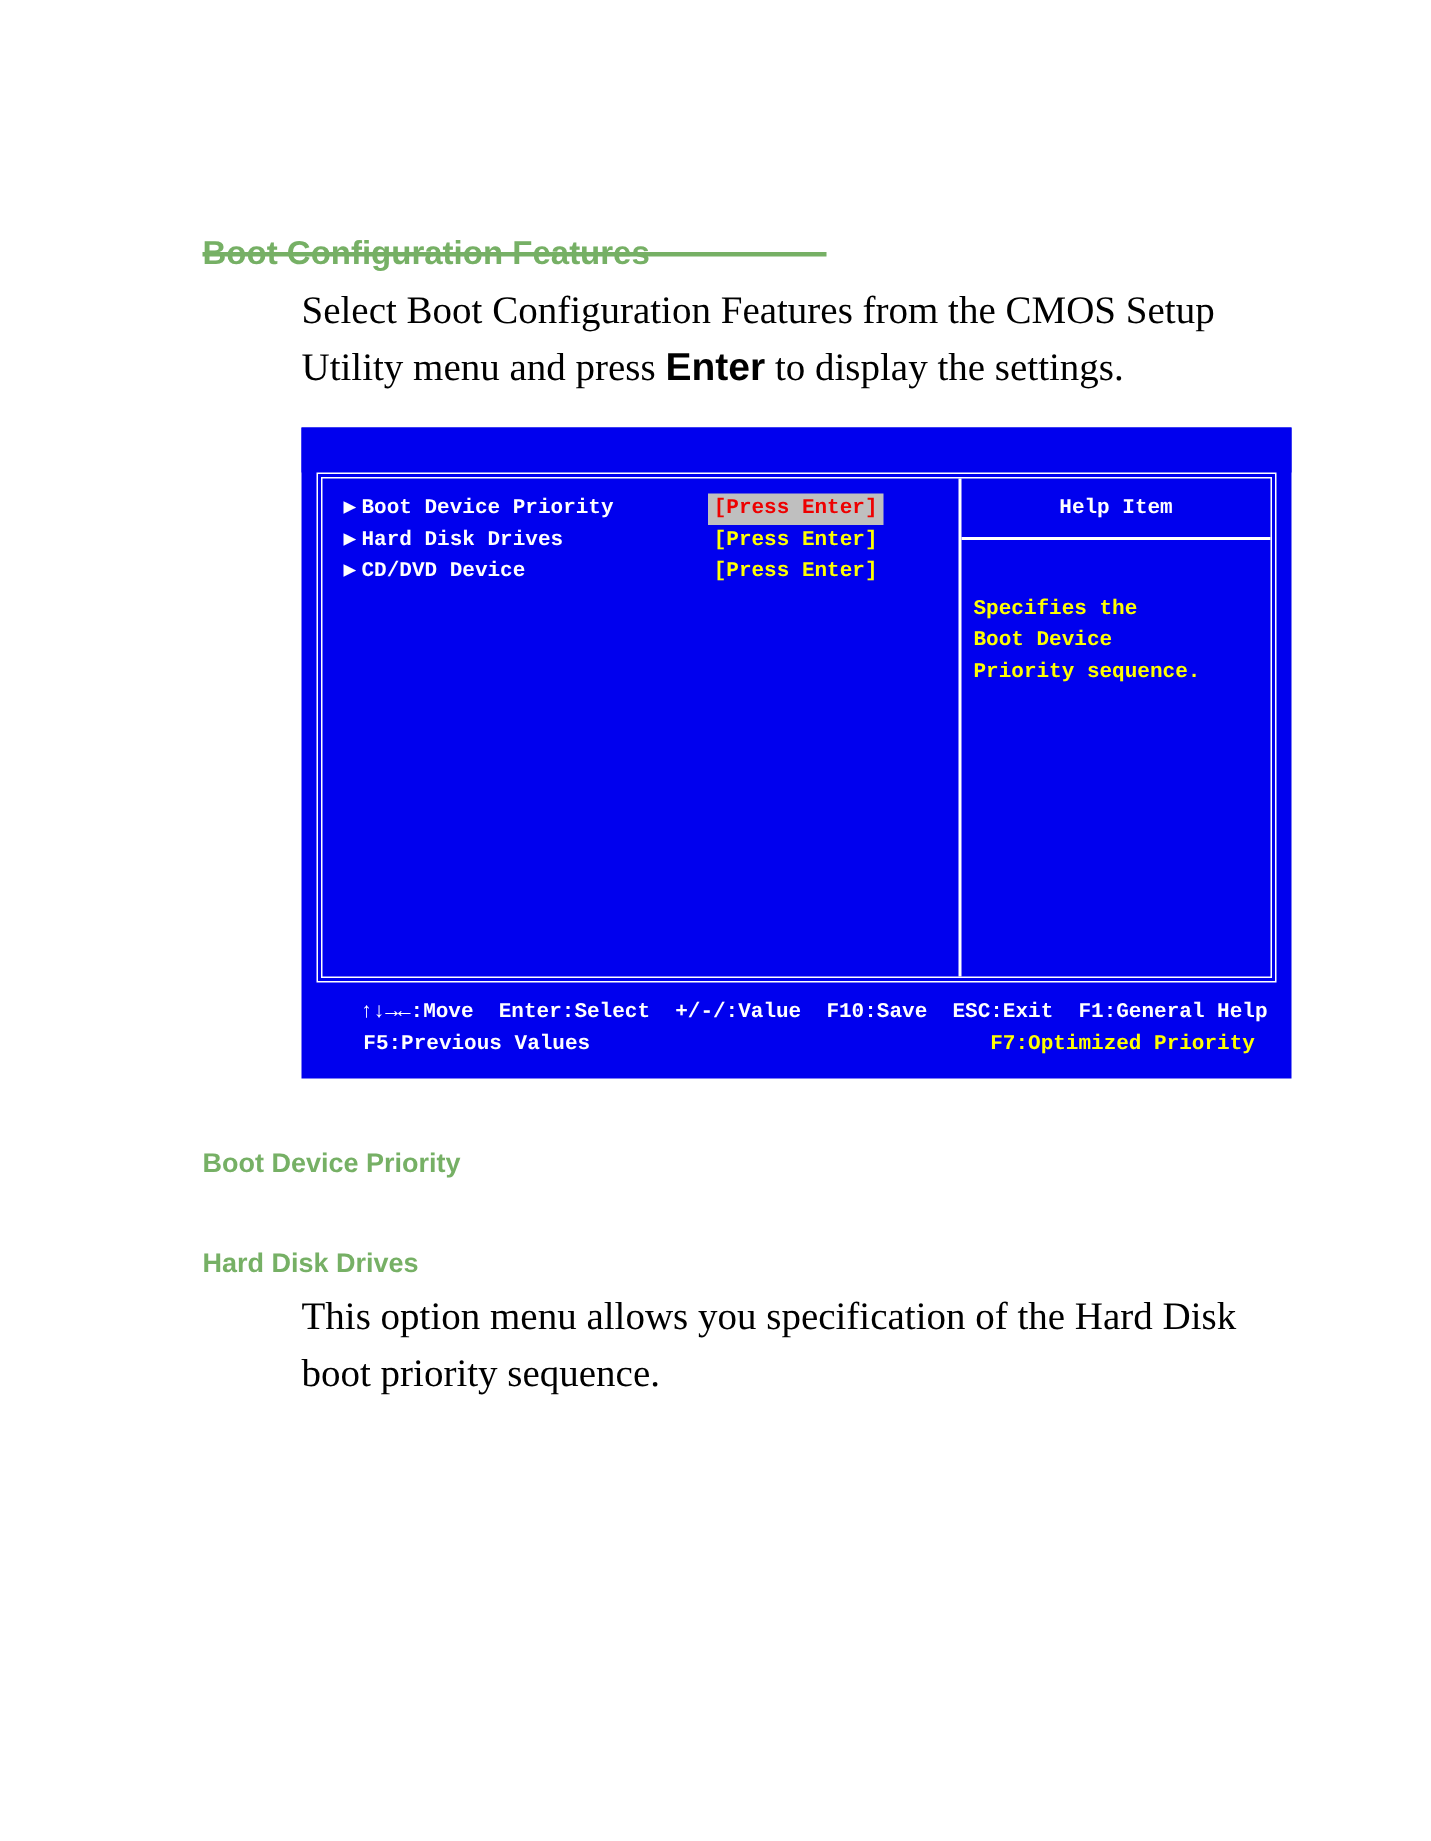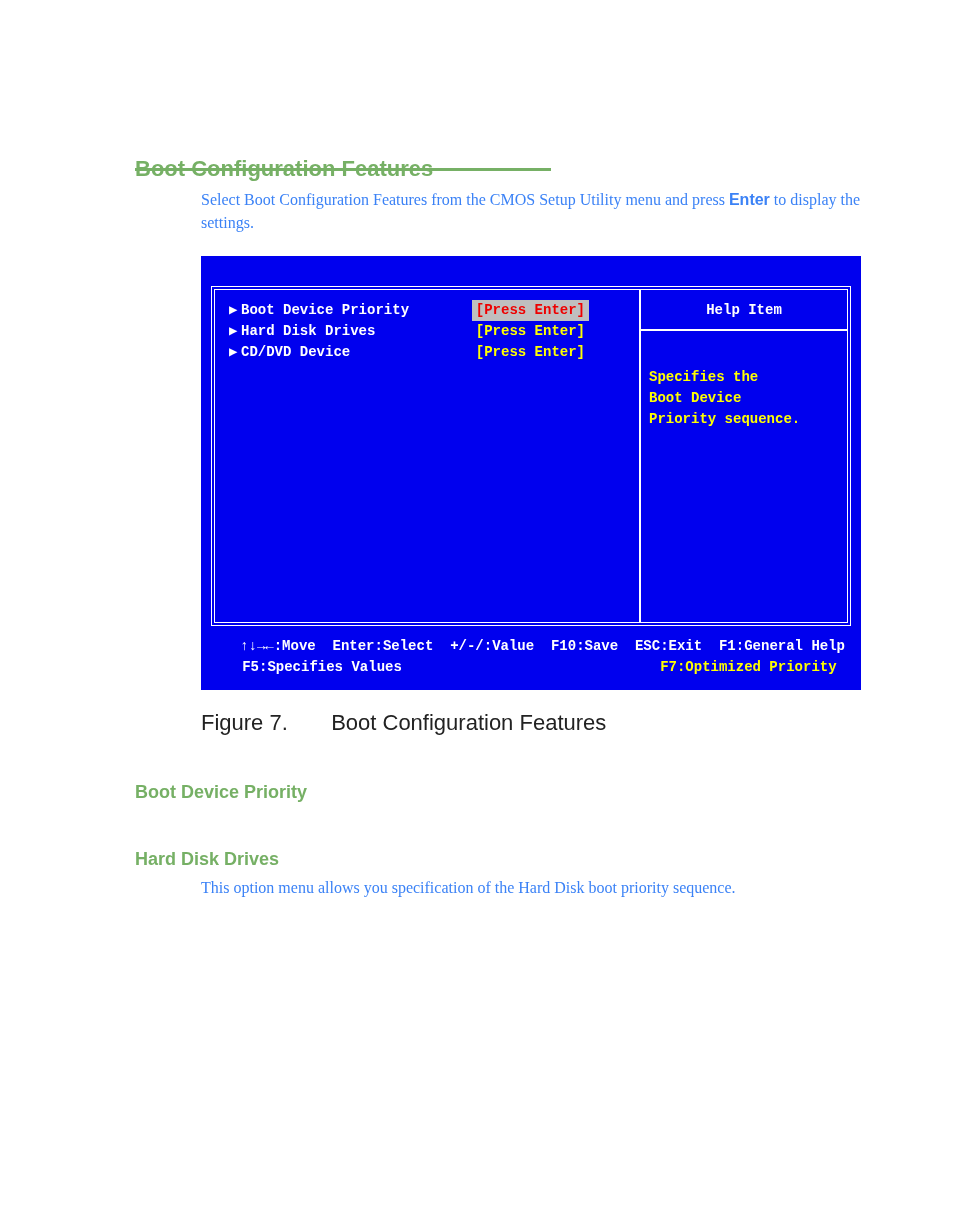--- a/index.html
+++ b/index.html
@@ -32,24 +32,24 @@
     margin: 36px 0 4px 0;
   }
   .subheading {
     color: #76b065;
     font-family: Arial, Helvetica, sans-serif;
     font-weight: bold;
     font-size: 18px;
     margin: 46px 0 4px 0;
   }
   .body-text {
-    font-size: 16px;
+    font-size: 26px;
     line-height: 1.45;
     margin: 6px 0 0 66px;
-    color: #3b82f6;
+    color: #000000;
   }
   .body-text .bold {
     font-family: Arial, Helvetica, sans-serif;
     font-weight: bold;
   }
   .figure-caption {
     font-family: Arial, Helvetica, sans-serif;
     font-size: 22px;
     margin: 20px 0 0 66px;
     color: #222;
@@ -164,29 +164,25 @@
           <div class="help-title">Help Item</div>
           <div class="help-divider"></div>
           <div class="help-body" style="white-space:pre-line;">Specifies the
 Boot Device
 Priority sequence.</div>
         </div>
       </div>
       <div class="bios-footer">
         <div class="line1">↑↓→←:Move  Enter:Select  +/-/:Value  F10:Save  ESC:Exit  F1:General Help</div>
         <div class="line2">
-          <span>   F5:Specifies Values</span>
+          <span>   F5:Previous Values</span>
           <span class="rgt">F7:Optimized Priority </span>
         </div>
       </div>
     </div>
   </div>
 
-  <div class="figure-caption">
-    <span class="fig-num">Figure 7.</span>
-    <span>Boot Configuration Features</span>
-  </div>
 
   <div class="subheading">Boot Device Priority</div>
 
   <div class="subheading">Hard Disk Drives</div>
   <p class="body-text">This option menu allows you specification of the Hard Disk boot priority sequence.</p>
 </div>
 
 </body></html>

